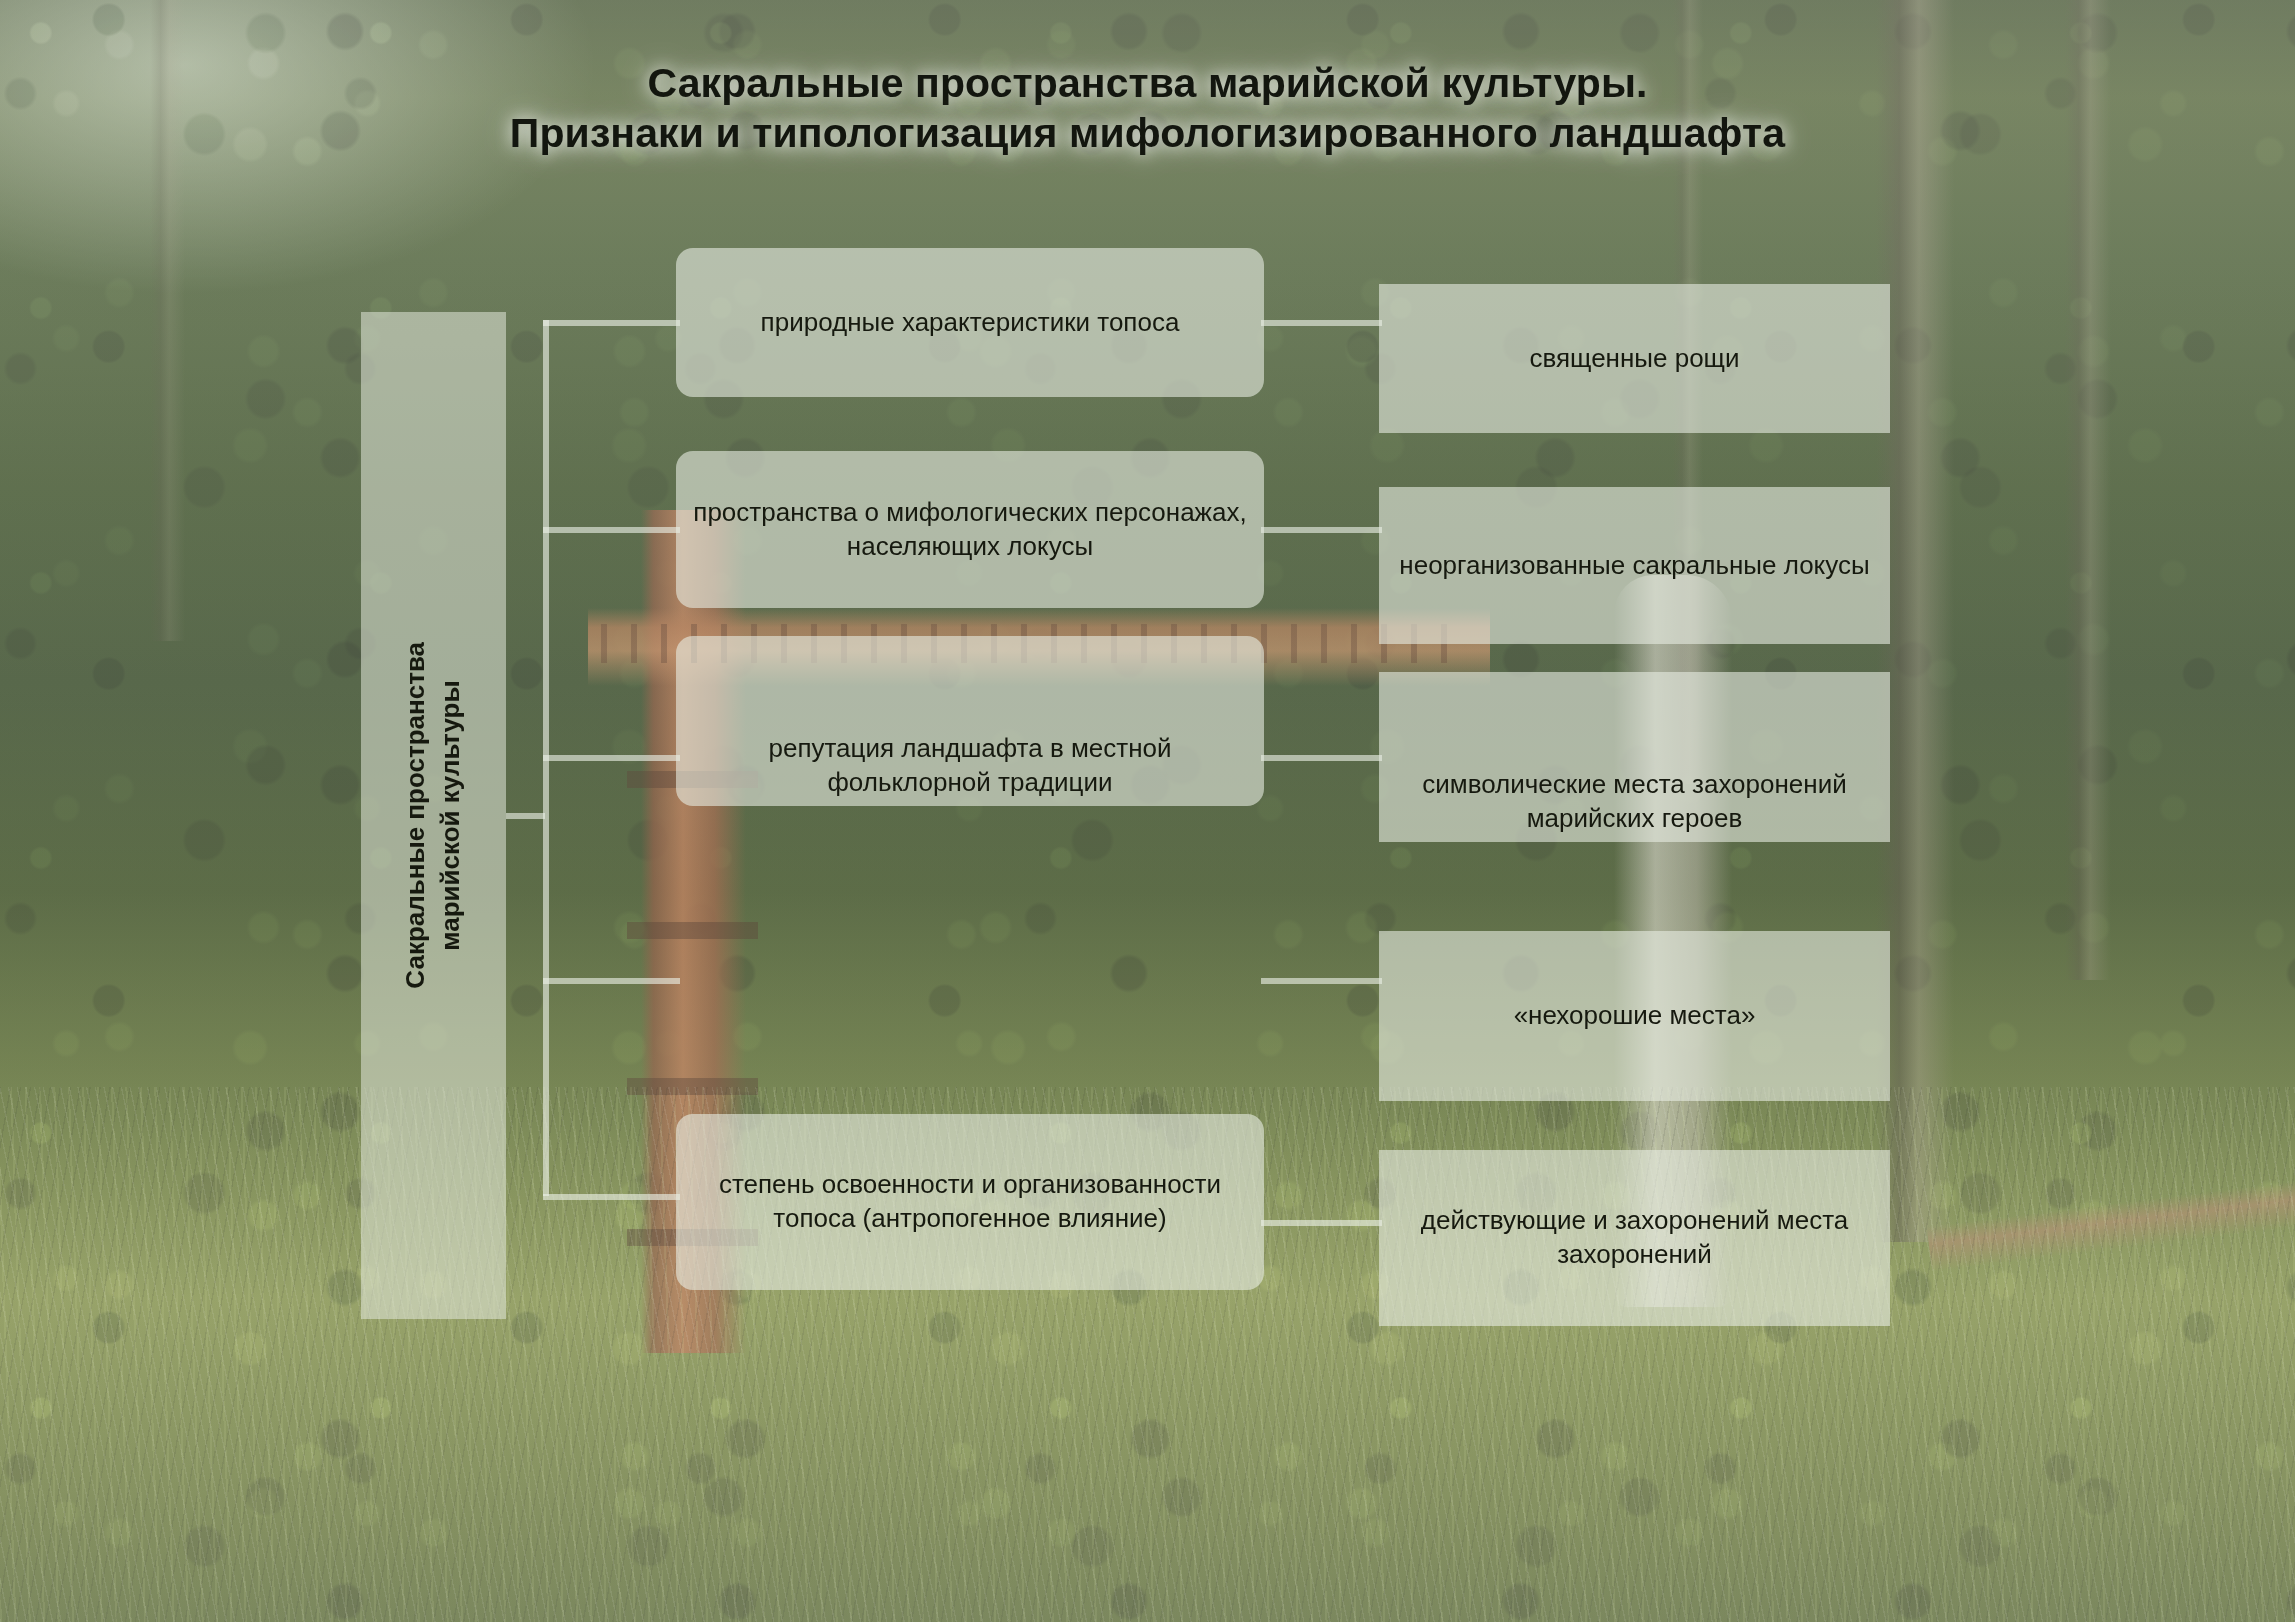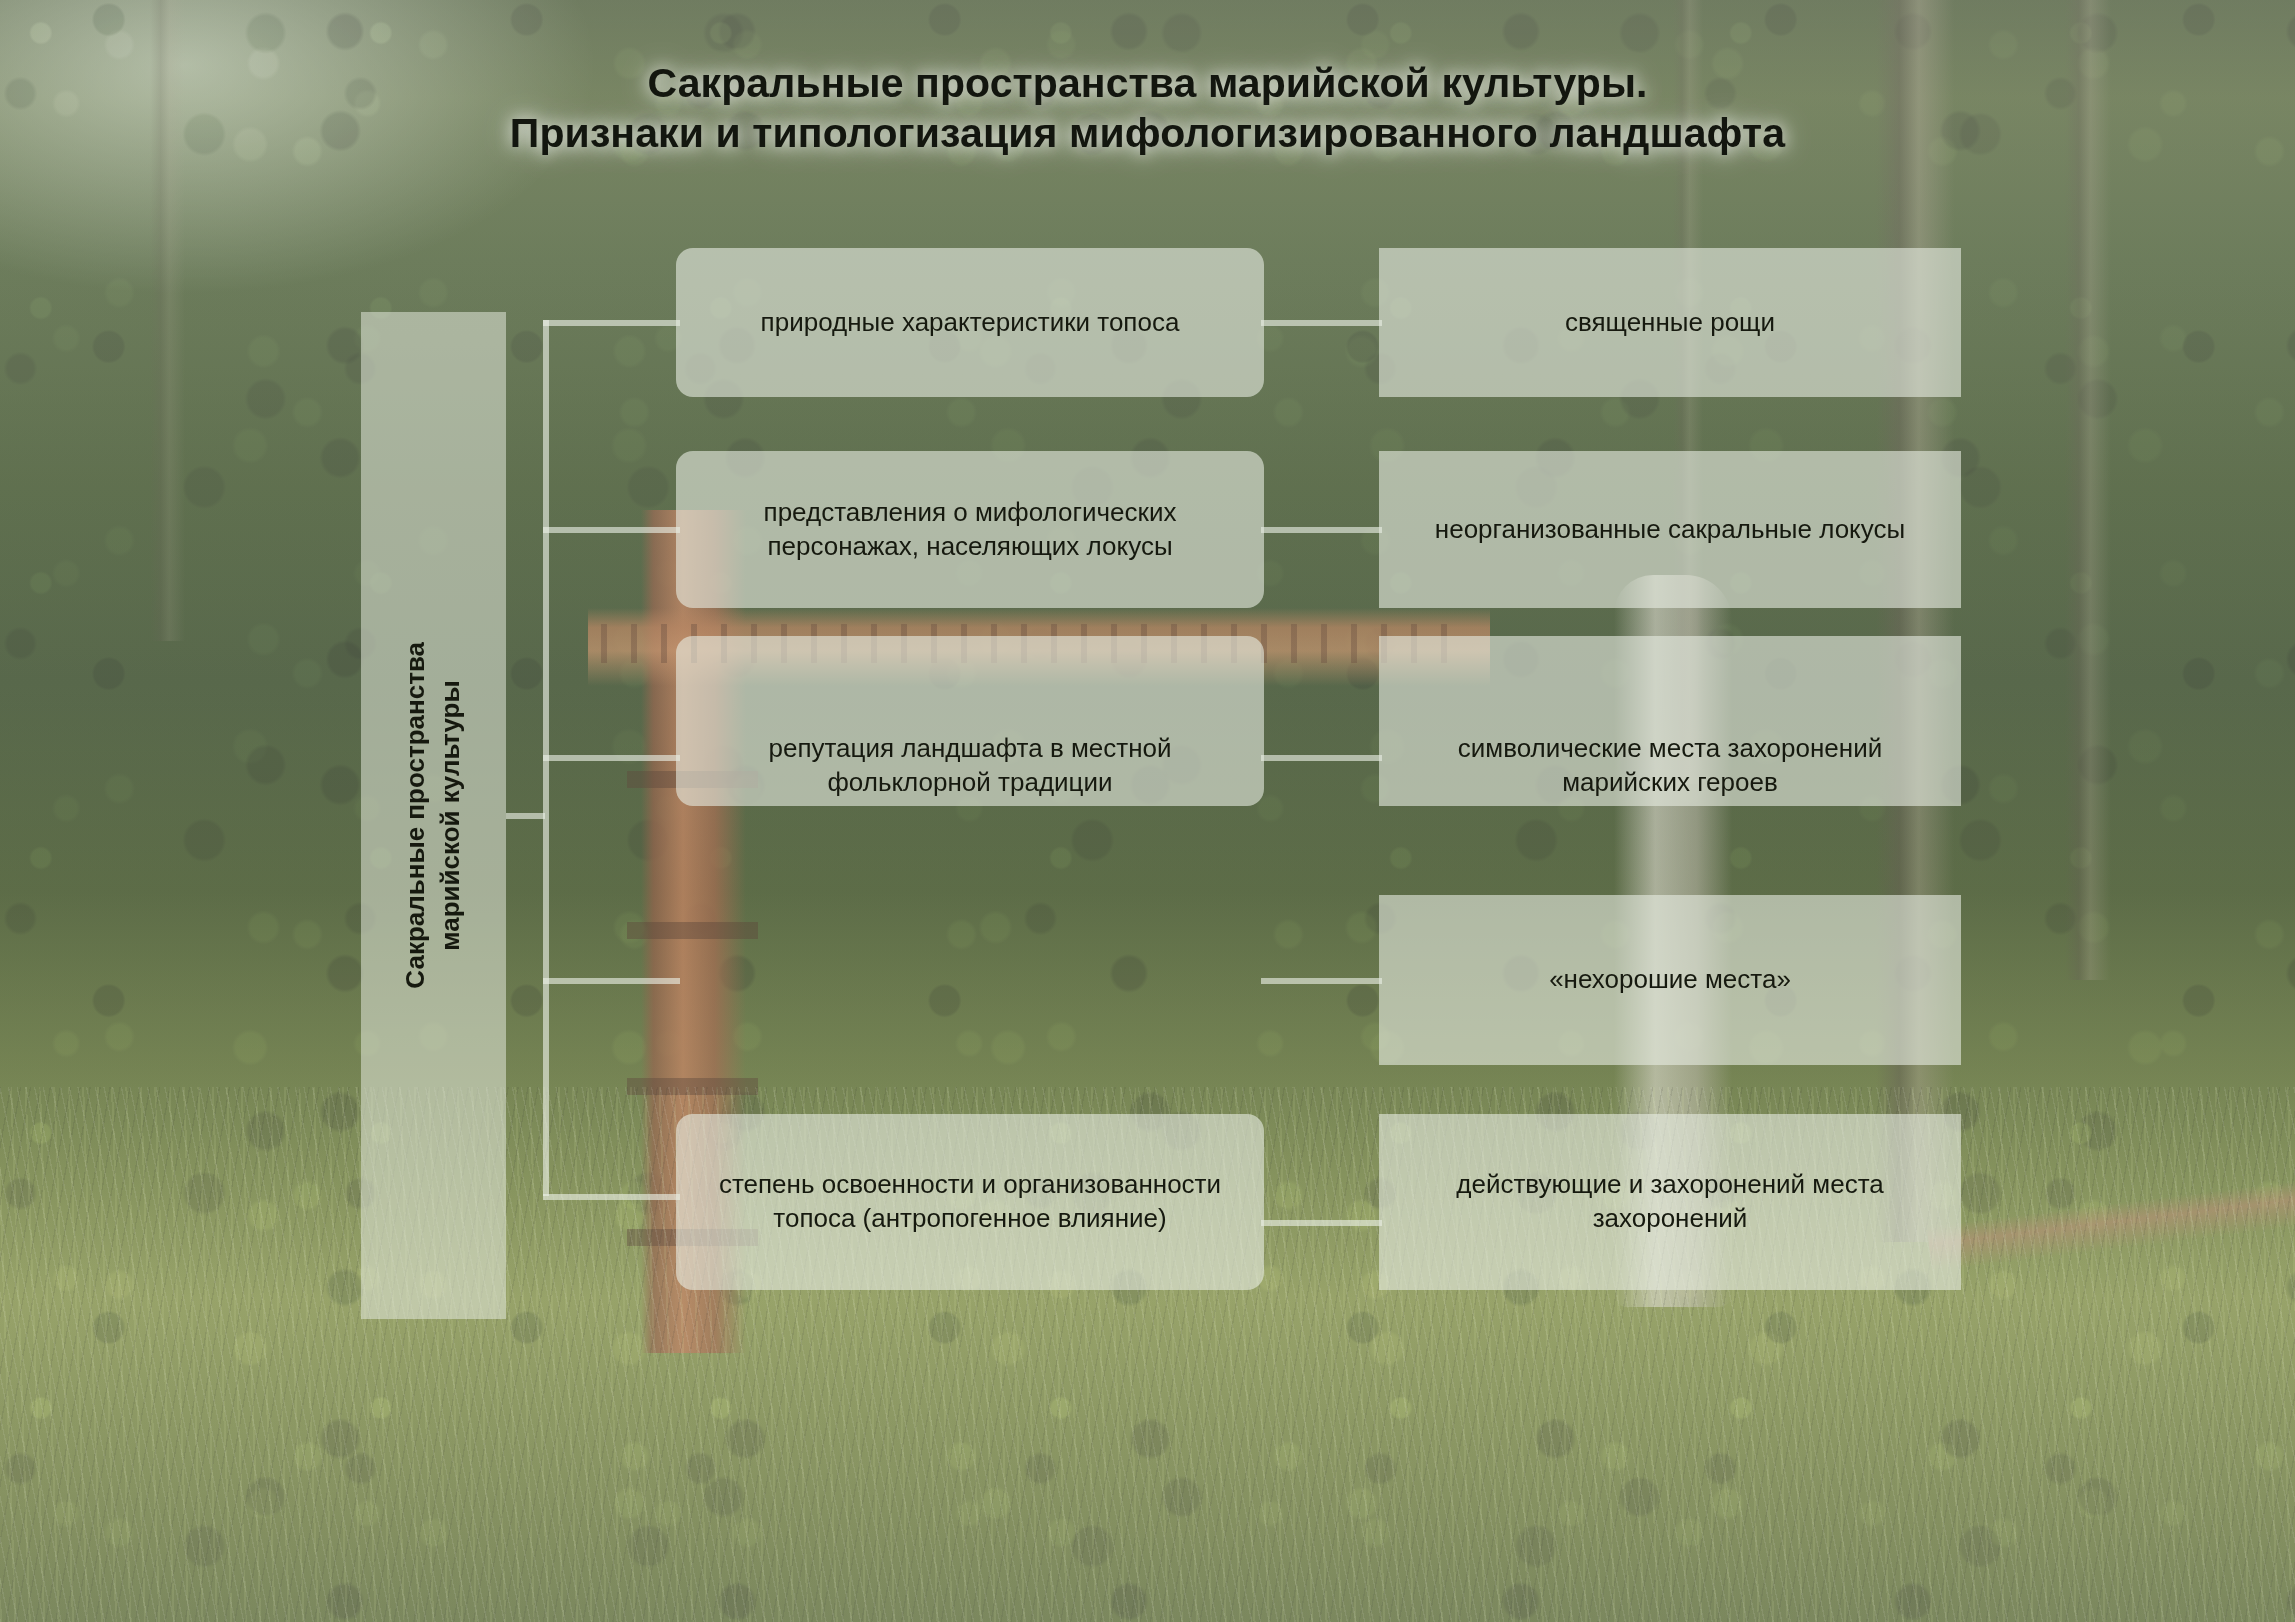--- a/index.html
+++ b/index.html
@@ -199,21 +199,21 @@
     background: rgba(226,231,219,0.55);
   }
   .node.root .vert {
     writing-mode: vertical-rl;
     transform: rotate(180deg);
     line-height: 1.35;
     white-space: pre-line;
   }
 
   .col-left  { left: 676px; width: 588px; border-radius: 17px; }
-  .col-right { left: 1379px; width: 582px; }
+  .col-right { left: 1379px; width: 511px; margin-top: 36px; }
 
   .r1 { top: 248px;  height: 149px; }
   .r2 { top: 451px;  height: 157px; }
   .r3 { top: 636px; height: 170px; align-items: flex-end; }
   .r4 { top: 895px; height: 170px; }
   .r5 { top: 1114px; height: 176px; }
 
   .node.right { font-weight: 500; }
 
   
@@ -299,21 +299,21 @@
 
     <div class="node root">
       <span class="vert" style="white-space: pre-line;">Сакральные пространства
 марийской культуры</span>
     </div>
 
     <div class="node col-left r1">
       <span>природные характеристики топоса</span>
     </div>
     <div class="node col-left r2">
-      <span>представления о мифологических персонажах, населяющих локусы</span>
+      <span>пространства о мифологических персонажах, населяющих локусы</span>
     </div>
     <div class="node col-left r3">
       <span>репутация ландшафта в местной фольклорной традиции</span>
     </div>
     <div class="node col-left r5">
       <span>степень освоенности и организованности топоса (антропогенное влияние)</span>
     </div>
 
     <div class="node col-right r1 right">
       <span>священные рощи</span>

